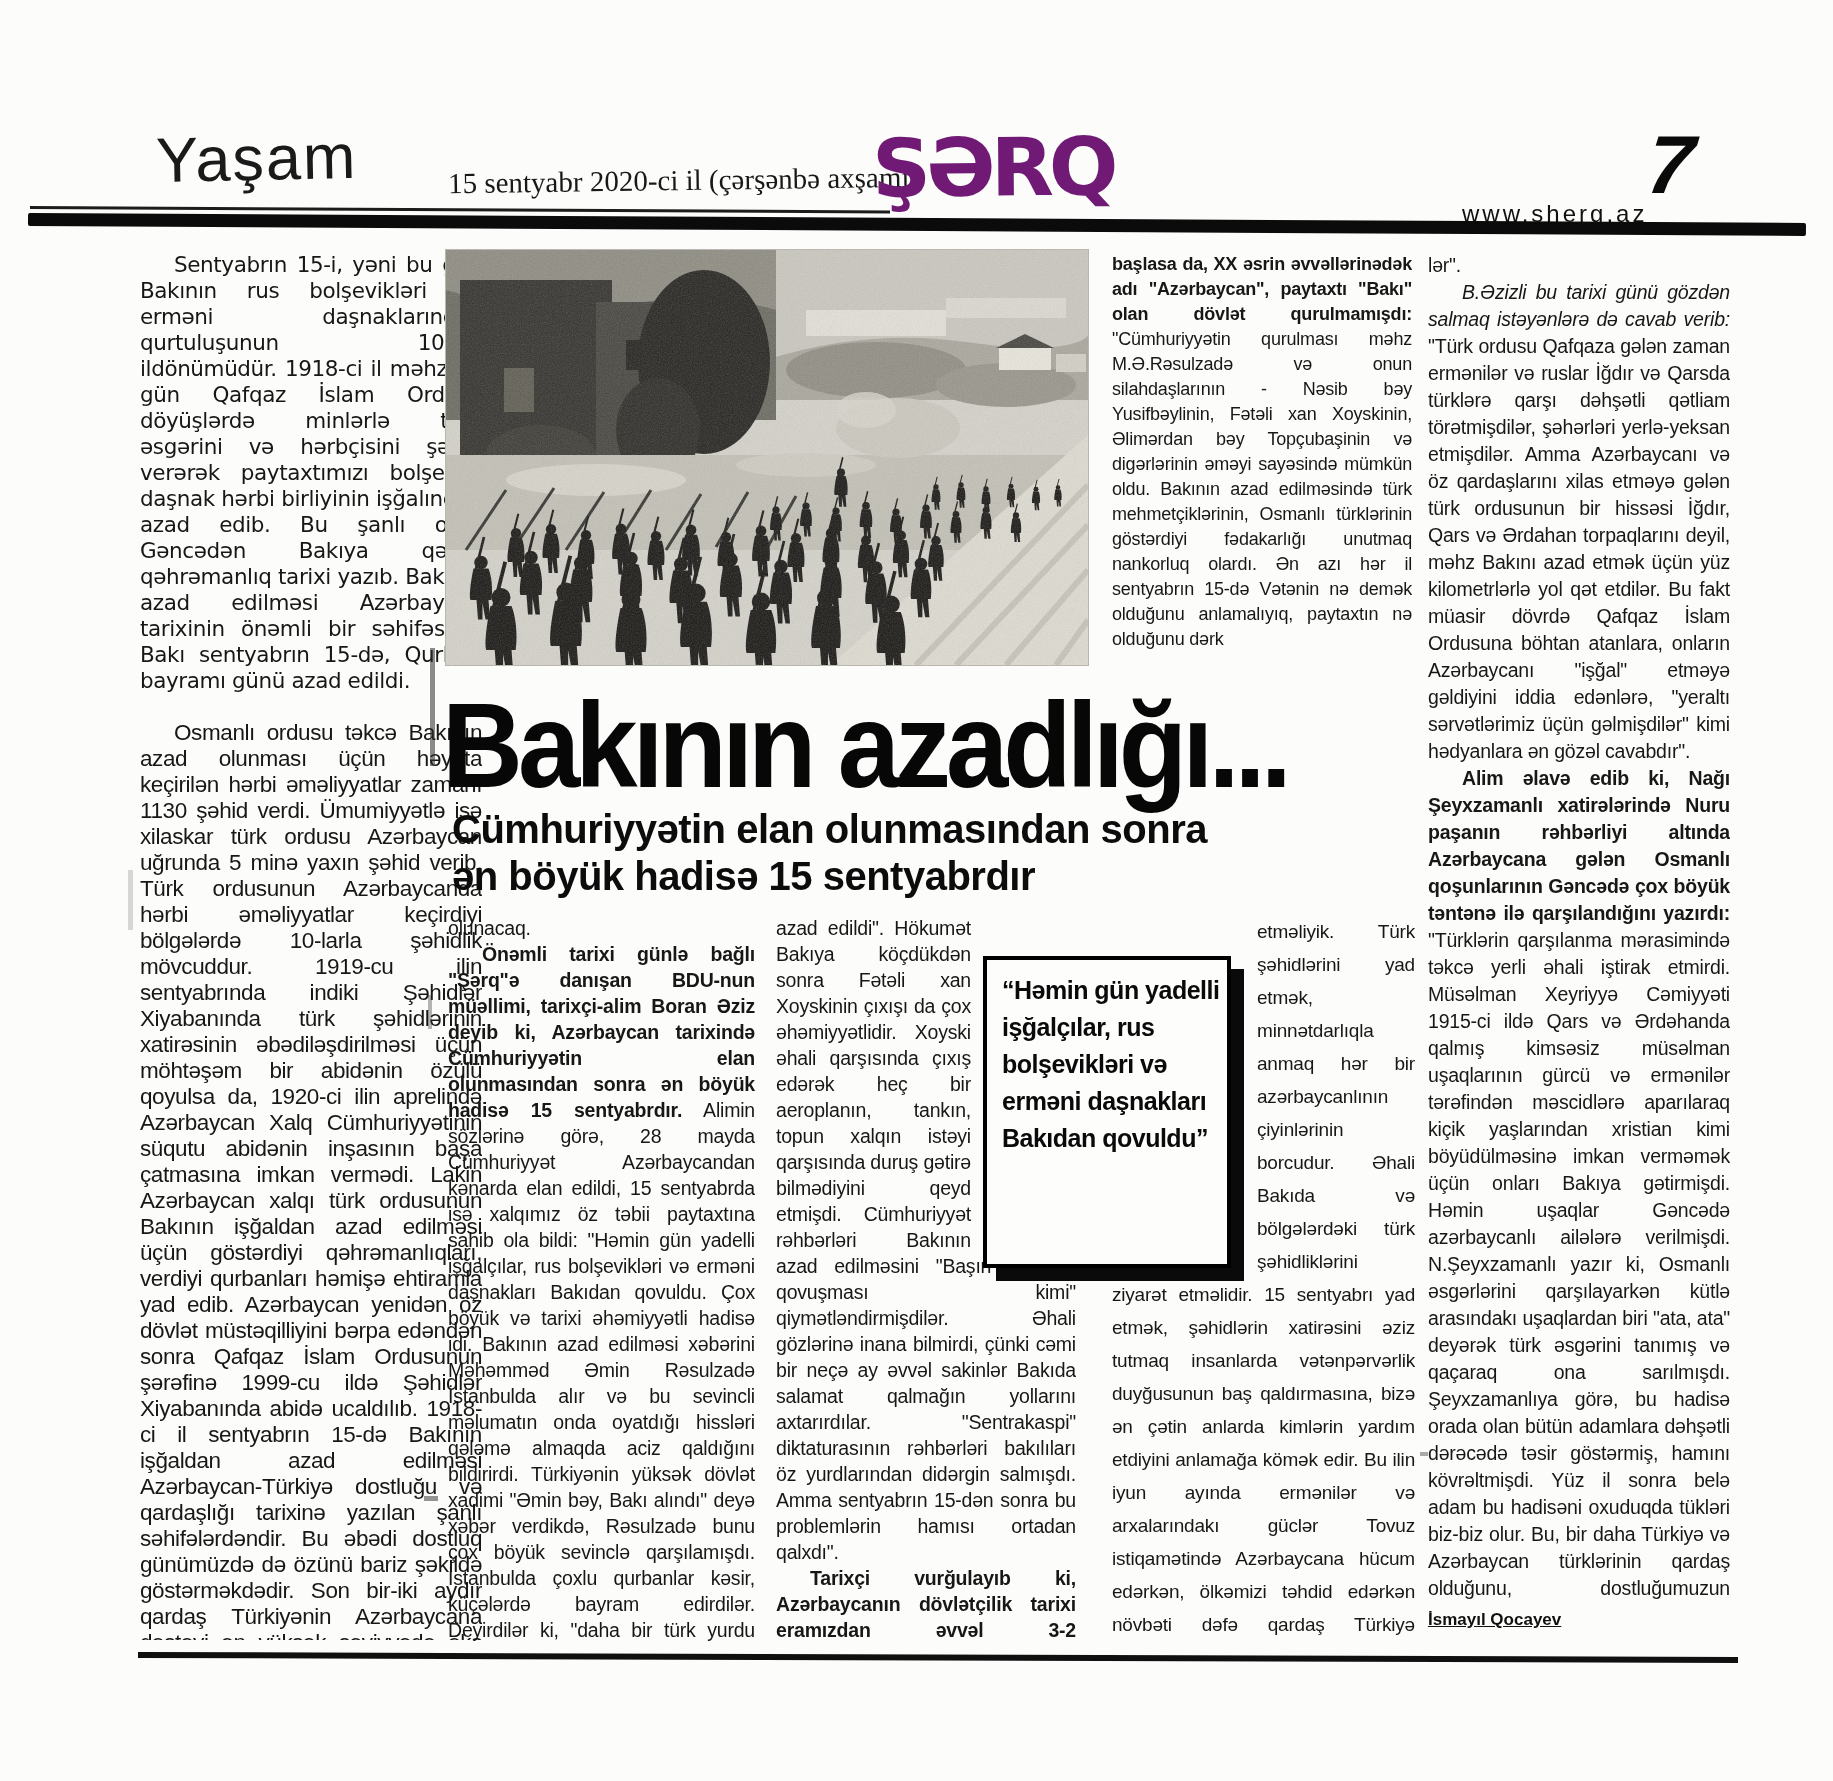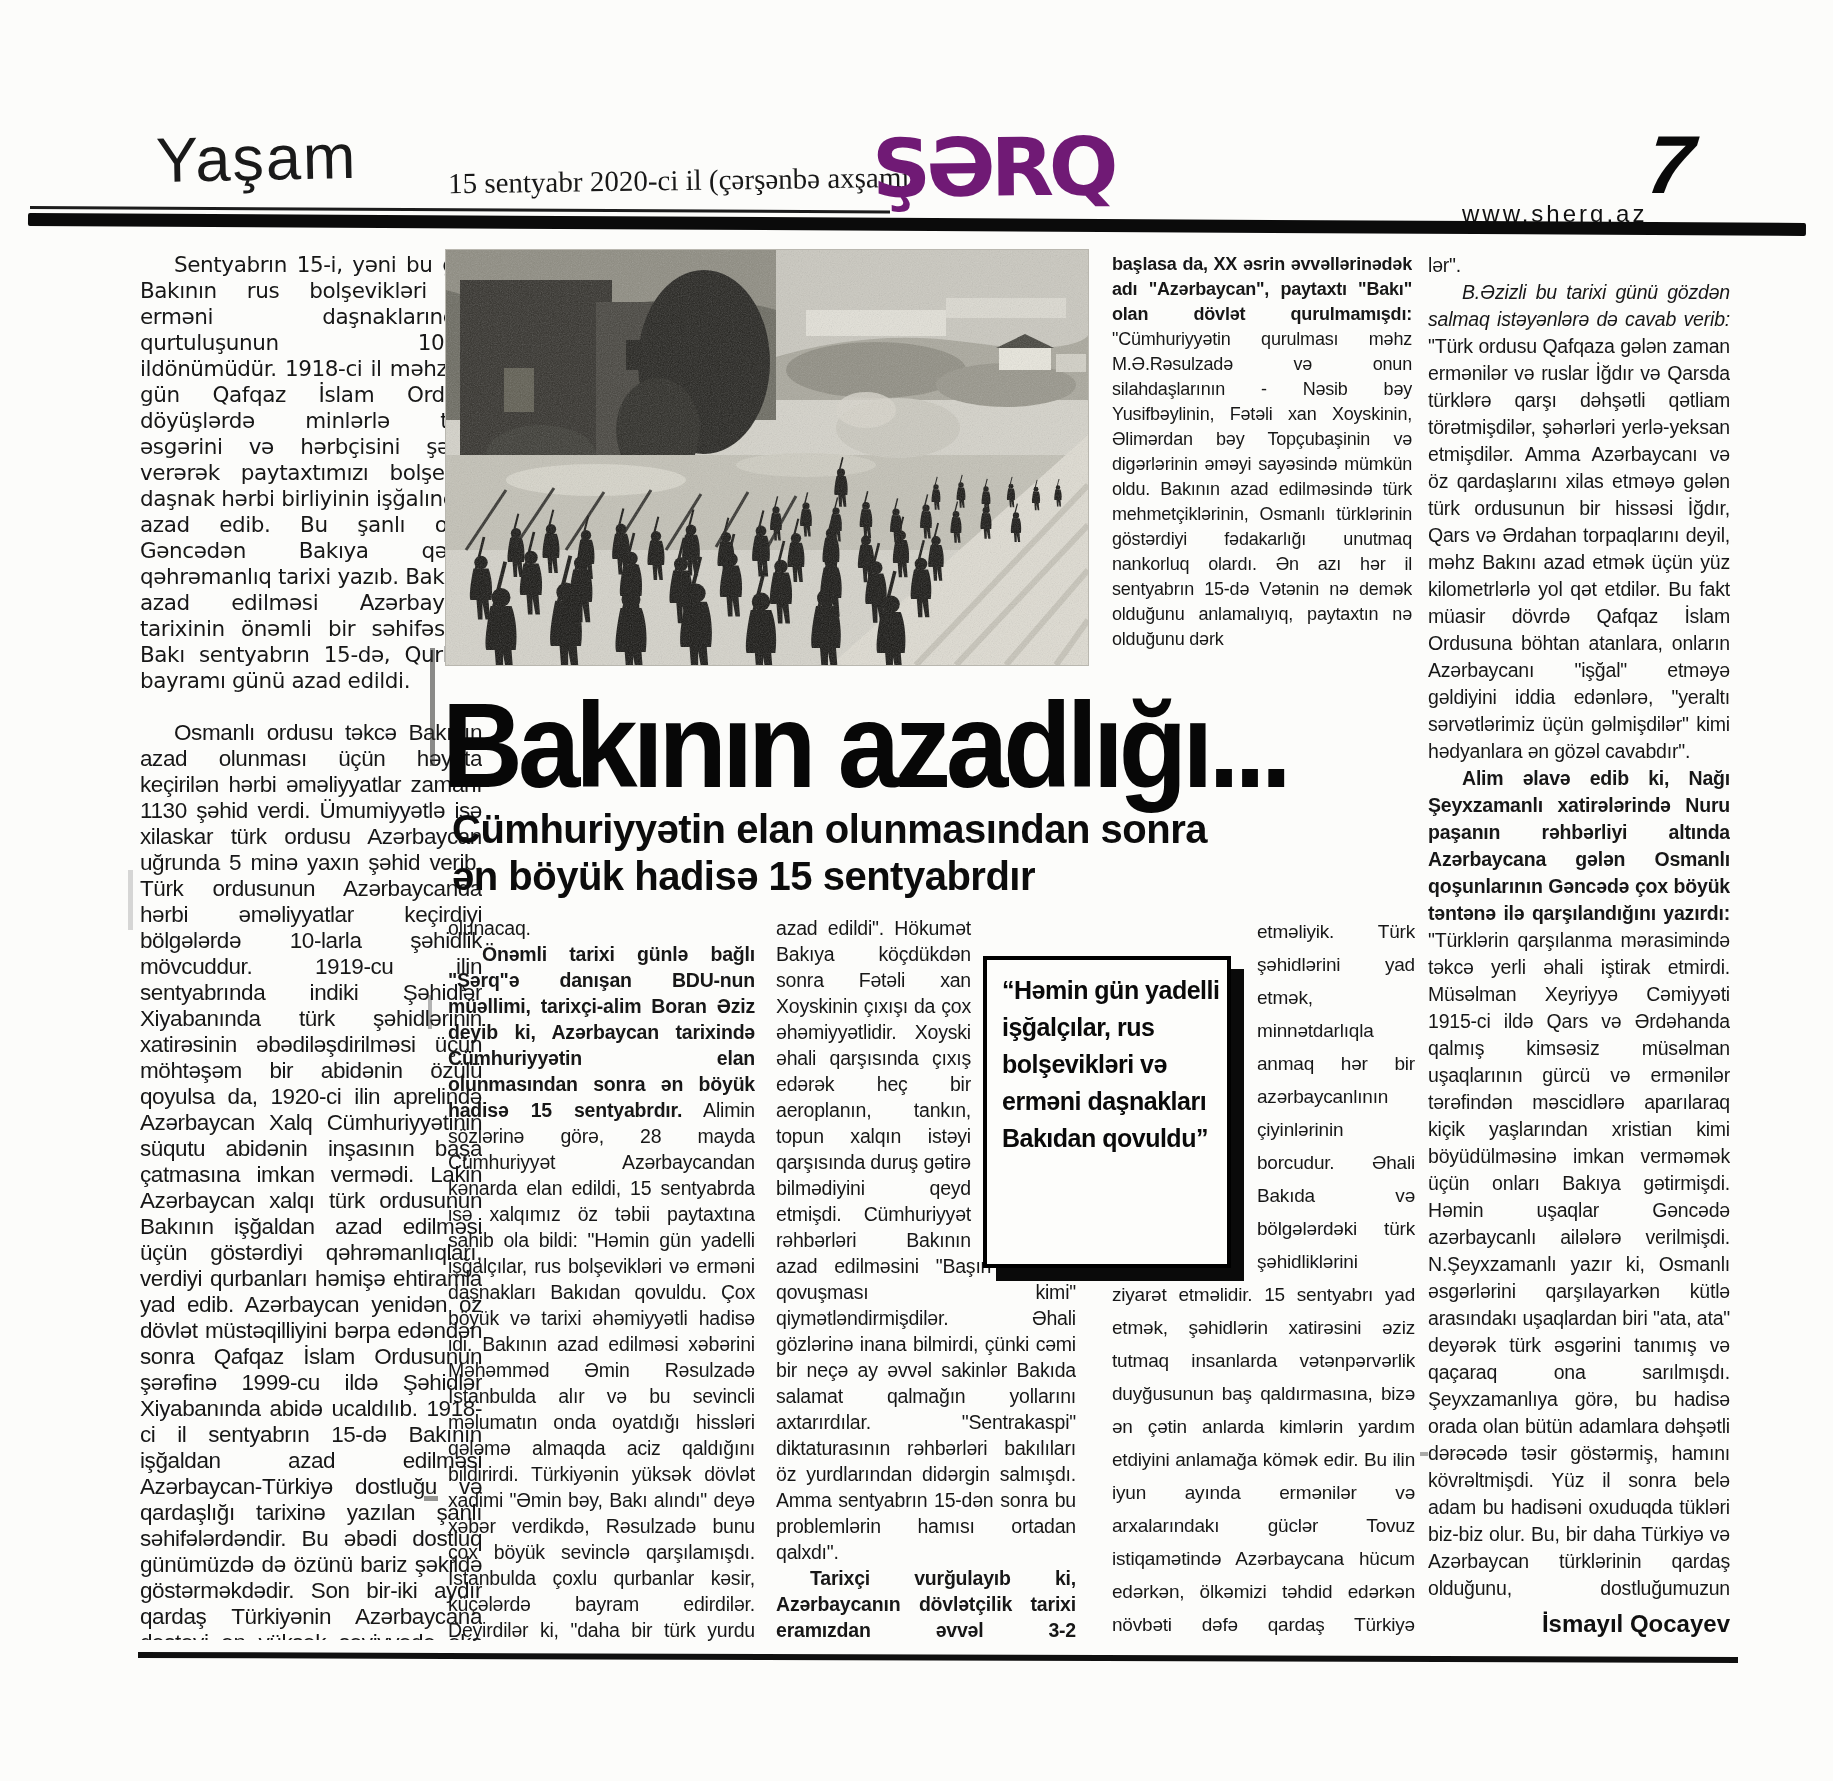--- a/index.html
+++ b/index.html
@@ -50,22 +50,22 @@
         letter-spacing:-0.2px;}
   .col-e{left:1428px;top:252px;width:302px;height:1352px;font-size:19.5px;line-height:27px;
         letter-spacing:-0.2px;}
   .spacer-right{float:right;width:105px;height:334px;}
   .spacer-left{float:left;width:145px;height:334px;}
   
   .pull-quote{position:absolute;left:983px;top:912px;width:248px;height:312px;background:#fdfdfb;
         border:4px solid #000;box-shadow:13px 13px 0 #0a0a0a;box-sizing:border-box;
         padding:12px 4px 6px 15px;font-size:25px;font-weight:bold;line-height:37px;
         letter-spacing:-0.5px;color:#0a0a0a;margin-top:44px;}
-  .byline{position:absolute;left:1428px;top:1610px;width:302px;text-align:right;
-        font-size:24px;font-weight:bold;color:#101010;}
+  .byline{position:absolute;left:1428px;top:1610px;width:302px;text-align:left;
+        font-size:17px;font-weight:bold;color:#101010;text-decoration:underline;}
   
   .streak{position:absolute;background:#2c2c2a;}
   .s1{left:430px;top:648px;width:5px;height:118px;opacity:.55;}
   .s2{left:428px;top:995px;width:4px;height:34px;opacity:.35;}
   .s3{left:424px;top:1496px;width:14px;height:5px;opacity:.5;}
   .s4{left:128px;top:870px;width:5px;height:60px;opacity:.18;}
   .s5{left:1420px;top:1452px;width:8px;height:4px;opacity:.4;}
 </style>
 </head>
 <body>

